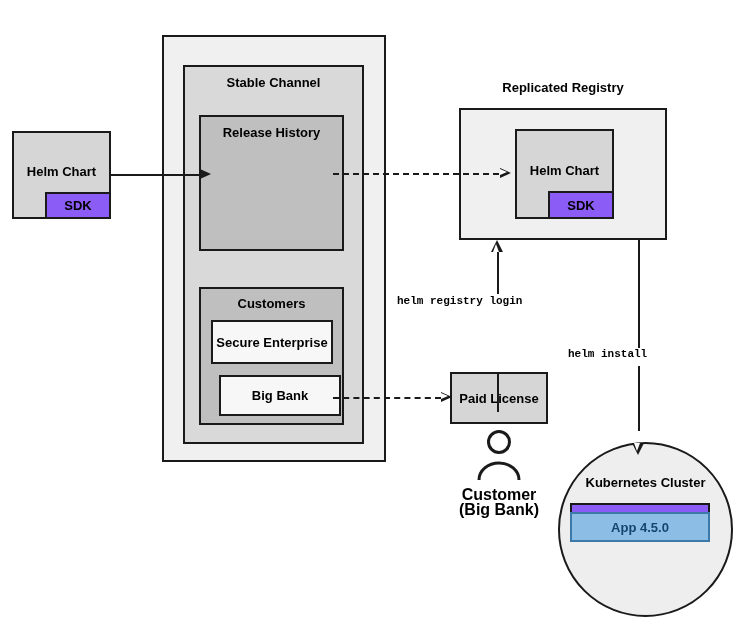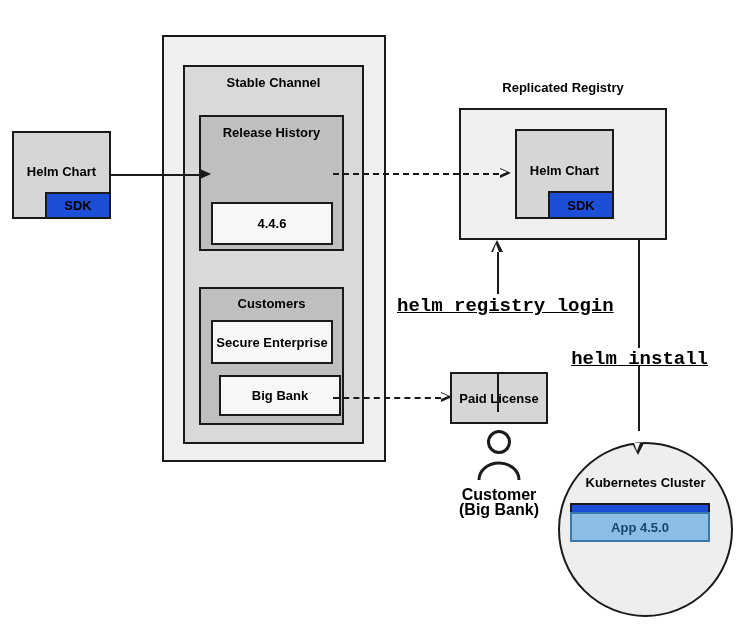--- a/index.html
+++ b/index.html
@@ -21,26 +21,25 @@
   .title {
     font-weight: bold;
     font-size: 13px;
     color: #000;
     text-align: center;
     white-space: nowrap;
   }
   .mono-label {
     font-family: "Liberation Mono", "DejaVu Sans Mono", monospace;
     font-weight: bold;
-    font-size: 19px;
-    color: #000;
-    text-align: right;
+    font-size: 11px;
+    color: #000;
+    text-align: left;
     white-space: nowrap;
     letter-spacing: 0px;
-    text-decoration: underline;
   }
   .caption {
     font-weight: bold;
     font-size: 16px;
     color: #000;
     text-align: center;
     line-height: 15px;
     white-space: nowrap;
   }
 
@@ -53,21 +52,21 @@
     text-align: center;
     font-weight: bold;
     font-size: 13px;
     color: #000;
     line-height: 15px;
   }
   .fill-platform { background: #f0f0f0; }
   .fill-channel  { background: #d9d9d9; }
   .fill-group    { background: #bfbfbf; }
   .fill-white    { background: #f7f7f7; }
-  .fill-pure     { background: #1d4ed8; align-items: center; }
+  .fill-pure     { background: #8b5cf6; align-items: center; }
   .fill-gray     { background: #d6d6d6; }
   .fill-blue     { background: #8cbde4; border-color: #3c78a8; color: #16456f; }
 
   .box-label-top {
     align-items: flex-start;
     padding-top: 7px;
   }
 
   
   .hline { height: 0; border-top: 2px solid #1a1a1a; }
@@ -149,23 +148,20 @@
   </div>
 
   <div class="abs box fill-platform box-label-top" style="left:162px; top:35px; width:224px; height:427px;"></div>
 
   <div class="abs box fill-channel box-label-top" style="left:183px; top:65px; width:181px; height:379px;">
     <span style="position:absolute; left:0; right:0; top:8px;">Stable Channel</span>
   </div>
 
   <div class="abs box fill-group box-label-top" style="left:199px; top:115px; width:145px; height:136px;">
     <span style="position:absolute; left:0; right:0; top:8px;">Release History</span>
-  </div>
-  <div class="abs box fill-white" style="left:211px; top:202px; width:122px; height:43px;">
-    <span>4.4.6</span>
   </div>
 
   <div class="abs box fill-group box-label-top" style="left:199px; top:287px; width:145px; height:138px;">
     <span style="position:absolute; left:0; right:0; top:7px;">Customers</span>
   </div>
   <div class="abs box fill-white" style="left:211px; top:320px; width:122px; height:44px;">
     <span>Secure Enterprise</span>
   </div>
   <div class="abs box fill-white" style="left:219px; top:375px; width:122px; height:41px;">
     <span>Big Bank</span>

